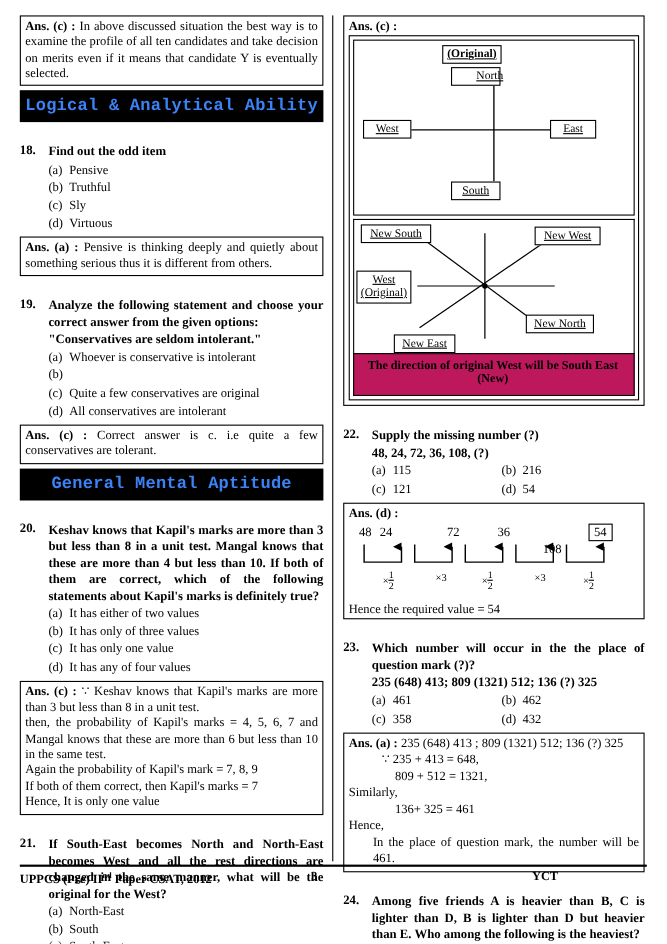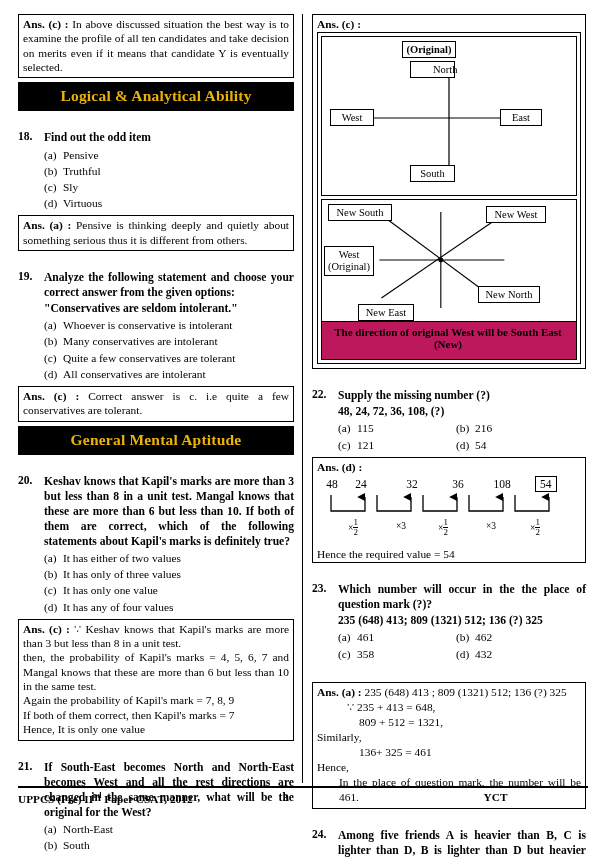--- a/index.html
+++ b/index.html
@@ -52,27 +52,28 @@
     line-height: 1.26;
     text-align: justify;
     margin-bottom: 4px;
   }
   .ansbox p { margin: 0; }
   .ansbox .lbl { font-weight: bold; }
   .nojust { text-align: left; }
 
   .blackbar {
     background: #000;
-    color: #eab308;
+    color: #3b82f6;
     text-align: center;
     font-weight: bold;
     font-size: 15.5px;
     padding: 5px 0 6px 0;
     margin: 3px 0 7px 0;
     letter-spacing: 0.2px;
+    font-family: Liberation Mono, monospace;
   }
 
   .q {
     display: flex;
     margin-top: 19px;
     margin-bottom: 1px;
   }
   .qnum {
     font-weight: bold;
     font-size: 11.6px;
@@ -127,20 +128,21 @@
   .nodebox {
     position: absolute;
     border: 1.2px solid #000;
     background: #fff;
     font-size: 10.5px;
     text-align: center;
     padding: 1.5px 2px;
     box-sizing: border-box;
     line-height: 1.18;
     z-index: 3;
+    text-decoration: underline;
   }
   .nodebox.b { font-weight: bold; }
   .banner {
     border: 1.2px solid #000;
     font-size: 11px;
     font-weight: bold;
     text-align: center;
     padding: 4px 4px 9px 2px;
     margin-top: -1px;
     position: relative;
@@ -258,40 +260,39 @@
           <span class="stmt">"Conservatives are seldom intolerant."</span>
         </div>
       </div>
       <div class="opts">
         <div class="opt">
             <span class="ol">(a)</span>
             <span>Whoever is conservative is intolerant</span>
           </div>
         <div class="opt">
             <span class="ol">(b)</span>
-            <span>Many conservatives are intolerant</span>
           </div>
         <div class="opt">
             <span class="ol">(c)</span>
-            <span>Quite a few conservatives are tolerant</span>
+            <span>Quite a few conservatives are original</span>
           </div>
         <div class="opt">
             <span class="ol">(d)</span>
             <span>All conservatives are intolerant</span>
           </div>
       </div>
       <div class="ansbox" style="margin-top:4px">
         <p><span class="lbl">Ans. (c) :</span><span> Correct answer is c. i.e quite a few conservatives are tolerant.</span></p>
       </div>
 
       <div class="blackbar">General Mental Aptitude</div>
 
       <div class="q">
         <div class="qnum">20.</div>
-        <div class="qtext">Keshav knows that Kapil's marks are more than 3 but less than 8 in a unit test. Mangal knows that these are more than 6 but less than 10. If both of them are correct, which of the following statements about Kapil's marks is definitely true?</div>
+        <div class="qtext">Keshav knows that Kapil's marks are more than 3 but less than 8 in a unit test. Mangal knows that these are more than 4 but less than 10. If both of them are correct, which of the following statements about Kapil's marks is definitely true?</div>
       </div>
       <div class="opts">
         <div class="opt">
             <span class="ol">(a)</span>
             <span>It has either of two values</span>
           </div>
         <div class="opt">
             <span class="ol">(b)</span>
             <span>It has only of three values</span>
           </div>
@@ -422,24 +423,24 @@
             <g stroke="#000" stroke-width="1.3" fill="none">
               <path d="M14,18 L14,34 L48,34 L48,20" marker-end="url(#ah)"></path>
               <path d="M60,18 L60,34 L94,34 L94,20" marker-end="url(#ah)"></path>
               <path d="M106,18 L106,34 L140,34 L140,20" marker-end="url(#ah)"></path>
               <path d="M152,18 L152,34 L186,34 L186,20" marker-end="url(#ah)"></path>
               <path d="M198,18 L198,34 L232,34 L232,20" marker-end="url(#ah)"></path>
             </g>
           </svg>
 
           <div class="seqnum" style="left:2px; top:0px; width:26px;">48</div>
-          <div class="seqnum" style="left:31px; top:0px; width:26px;">24</div>
-          <div class="seqnum" style="left:82px; top:0px; width:26px;">32</div>
+          <div class="seqnum" style="left:21px; top:0px; width:26px;">24</div>
+          <div class="seqnum" style="left:82px; top:0px; width:26px;">72</div>
           <div class="seqnum" style="left:128px; top:0px; width:26px;">36</div>
-          <div class="seqnum" style="left:170px; top:0px; width:30px;">108</div>
+          <div class="seqnum" style="left:170px; top:16px; width:30px;">108</div>
           <div class="seqboxed" style="left:218px; top:-1px;">54</div>
 
           <div class="mul" style="left:14px; top:42px; width:44px;">
             <span>×</span><span class="frac"><span class="n">1</span><span class="d">2</span></span>
           </div>
           <div class="mul" style="left:62px; top:44px; width:44px;">×3</div>
           <div class="mul" style="left:104px; top:42px; width:44px;">
             <span>×</span><span class="frac"><span class="n">1</span><span class="d">2</span></span>
           </div>
           <div class="mul" style="left:152px; top:44px; width:44px;">×3</div>
@@ -474,21 +475,21 @@
               <span class="ol">(c)</span>
               <span>358</span>
             </span>
           <span class="o">
               <span class="ol">(d)</span>
               <span>432</span>
             </span>
         </div>
       </div>
 
-      <div class="ansbox nojust" style="margin-top:20px">
+      <div class="ansbox nojust" style="margin-top:4px">
         <p><span class="lbl">Ans. (a) :</span><span> 235 (648) 413 ; 809 (1321) 512; 136 (?) 325</span></p>
         <p class="eqline indent3">∵  235 + 413 = 648,</p>
         <p class="eqline indent2">809 + 512 = 1321,</p>
         <p class="eqline">Similarly,</p>
         <p class="eqline indent2">136+ 325 = 461</p>
         <p class="eqline">Hence,</p>
         <p class="eqline indent1" style="text-align:justify">In the place of question mark, the number will be 461.</p>
       </div>
 
       <div class="q">

